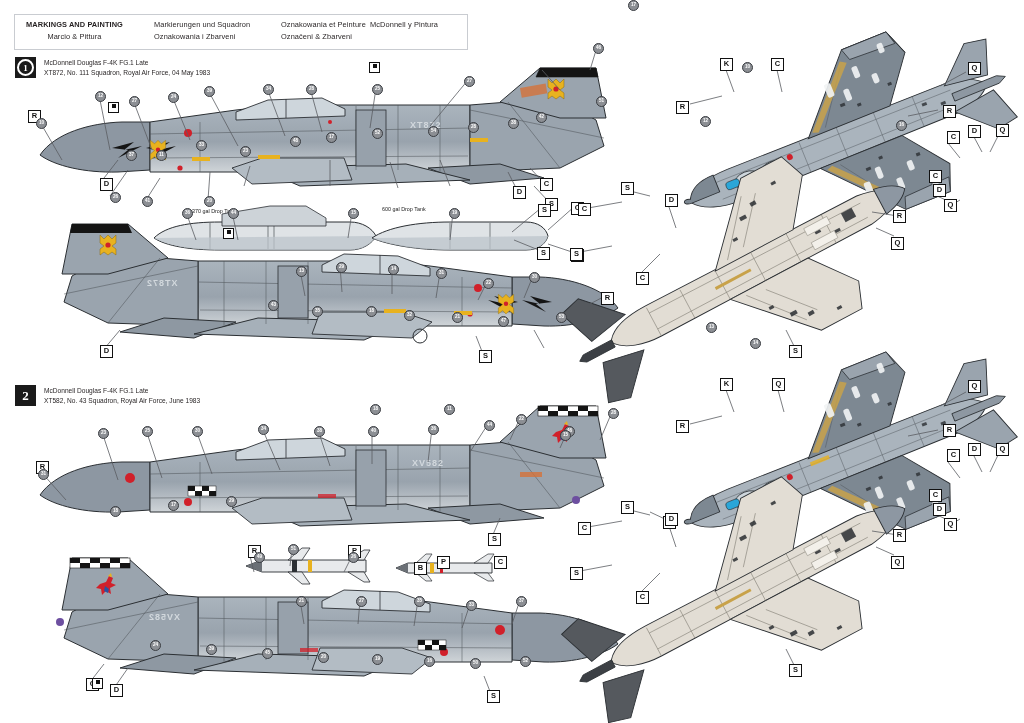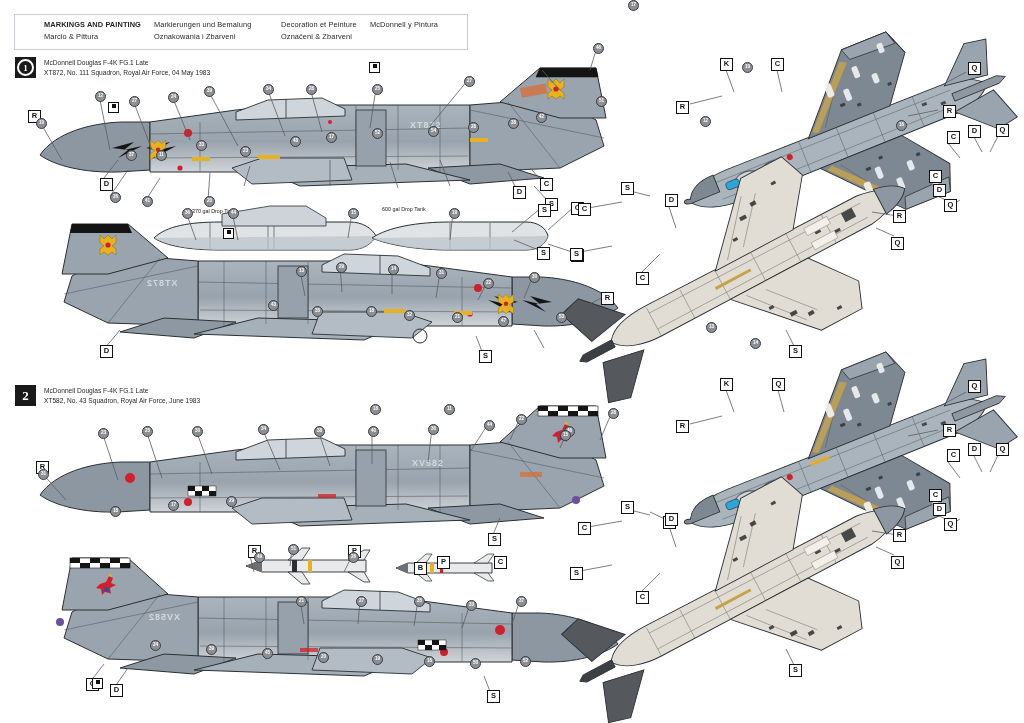--- a/index.html
+++ b/index.html
@@ -7,21 +7,21 @@
   body{width:1024px;height:723px;overflow:hidden;
        font-family:"Liberation Sans","DejaVu Sans",sans-serif;color:#231f20;}
   #sheet{position:relative;width:1024px;height:723px;background:#fff;}
 
   
   #header-box{position:absolute;left:14px;top:14px;width:452px;height:34px;
               border:1px solid #c9ccd1;background:#fff;}
   .hdr-col{position:absolute;top:4px;font-size:7.4px;line-height:11.5px;letter-spacing:.1px;}
   .hdr-col .l1{font-weight:bold;}
   .hdr-col .l1.norm{font-weight:normal;}
-  #hc1{left:29px;}
+  #hc1{left:11px;text-align:center;}
   #hc2{left:139px;}
   #hc3{left:266px;}
   #hc4{left:355px;}
 
   
   .variant-badge{position:absolute;width:21px;height:21px;background:#1a1a1a;
                  color:#fff;display:flex;align-items:center;justify-content:center;
                  font-size:14px;font-weight:bold;font-family:"Liberation Serif",serif;}
   .variant-badge .ring{width:13px;height:13px;border:2px solid #fff;border-radius:50%;
                        display:flex;align-items:center;justify-content:center;font-size:9px;}
@@ -48,25 +48,25 @@
 <body>
 
 <div id="sheet">
 
   <div id="header-box">
     <div class="hdr-col" id="hc1">
       <div class="l1">MARKINGS AND PAINTING</div>
       <div class="l2">Marcio &amp; Pittura</div>
     </div>
     <div class="hdr-col" id="hc2">
-      <div class="l1 norm">Markierungen und Bemalung</div>
+      <div class="l1 norm">Markierungen und Squadron</div>
       <div class="l2">Oznakowania i Zbarveni</div>
     </div>
     <div class="hdr-col" id="hc3">
-      <div class="l1 norm">Decoration et Peinture</div>
+      <div class="l1 norm">Oznakowania et Peinture</div>
       <div class="l2">Označeni &amp; Zbarveni</div>
     </div>
     <div class="hdr-col" id="hc4">
       <div class="l1 norm">McDonnell y Pintura</div>
     </div>
   </div>
 
   <div class="variant-badge" style="left:15px;top:57px;">
     <div class="ring">1</div>
   </div>

